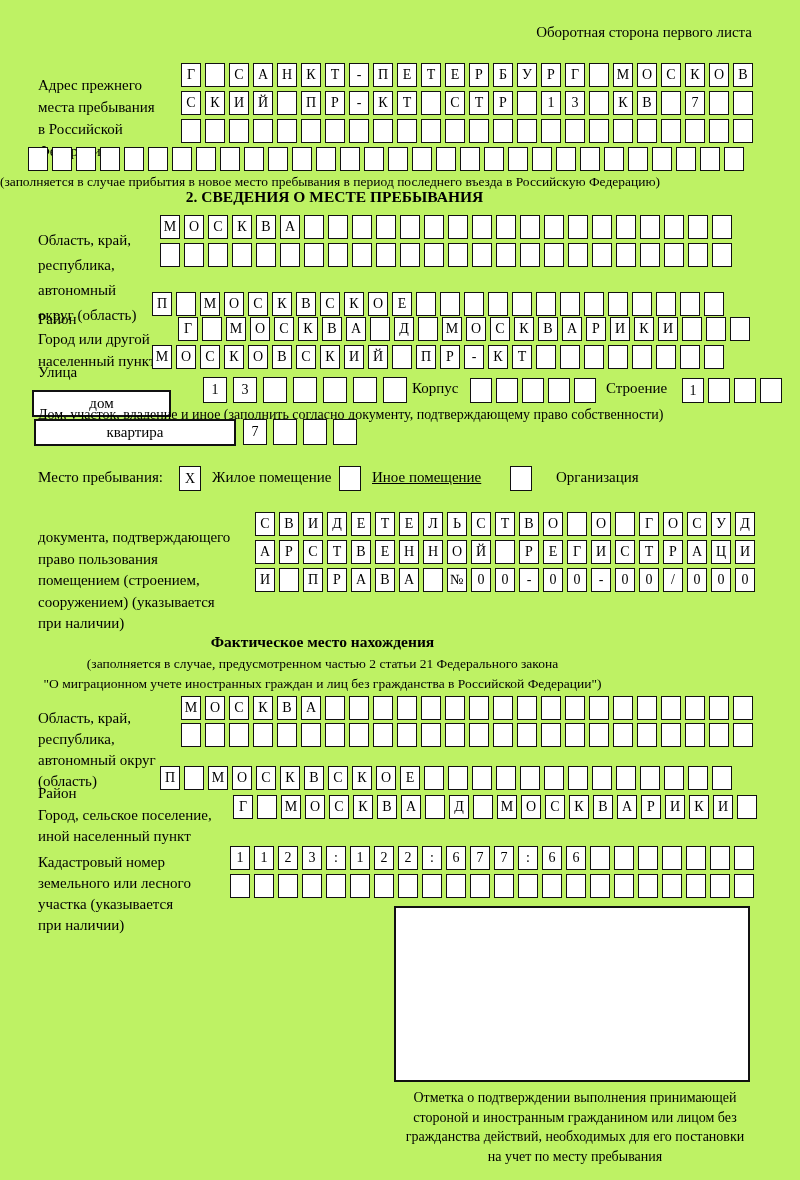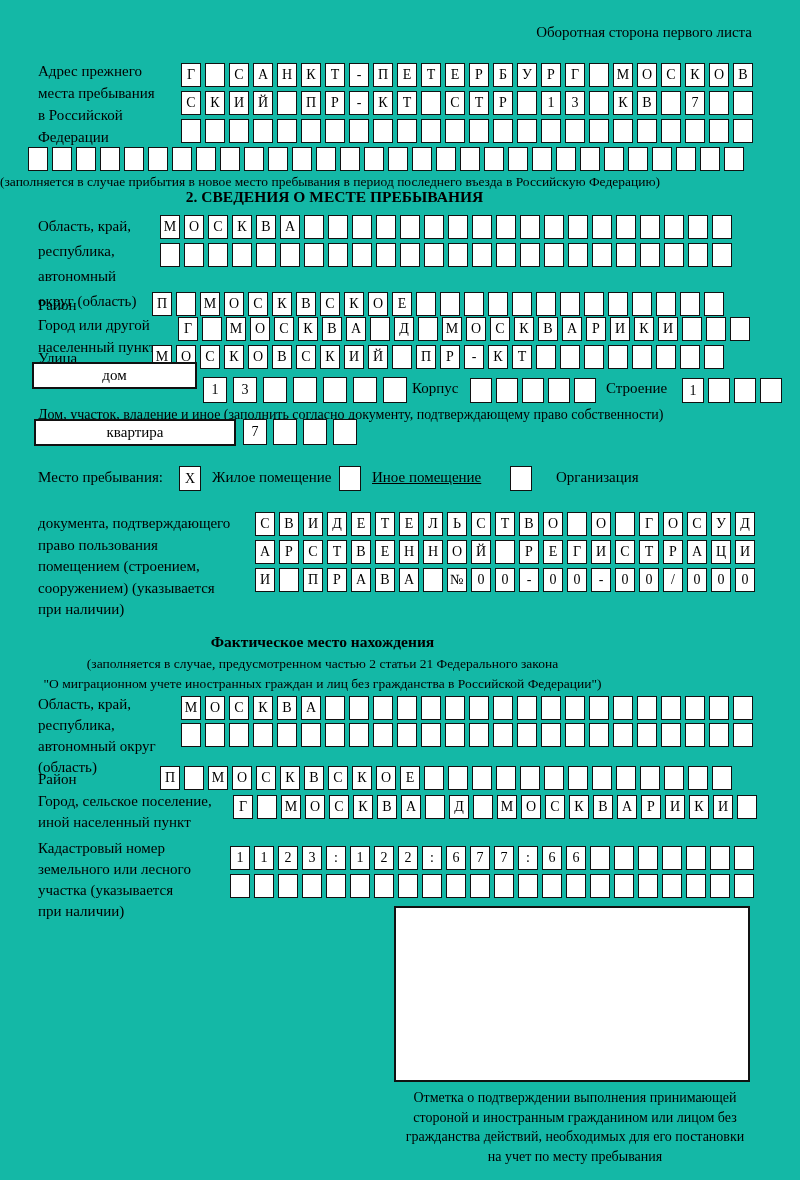--- a/index.html
+++ b/index.html
@@ -1,26 +1,26 @@
 <!DOCTYPE html>
 <html><head>
 <meta charset="utf-8">
 <style>
   * { box-sizing: border-box; margin: 0; padding: 0; }
   html,body { background:#fff; }
   .page {
     position: relative;
     width: 800px; height: 1180px;
-    background: #14b8a6;
+    background: #bef264;
     color: #000;
     font-family: "Liberation Serif", "DejaVu Serif", serif;
     overflow: hidden;
   }
   .abs { position:absolute; }
-  .lbl { position:absolute; font-size:15px; line-height:22px; }
+  .lbl { position:absolute; font-size:15px; line-height:22px;margin-top:14px; }
   .lbl div { white-space:nowrap; }
   .cap { position:absolute; font-size:13.5px; white-space:nowrap; }
   .center { left:0; width:645px; text-align:center; }
   .bold { font-weight:bold; }
   .cells { position:absolute; display:flex; gap:4px; }
   .cells .c {
     width:20px; height:24px;
     border:1.5px solid #111;
     display:flex; align-items:center; justify-content:center;
     font-size:14px; font-family:"Liberation Serif", serif;
@@ -310,21 +310,21 @@
       <span class="c"></span>
       <span class="c"></span>
       <span class="c"></span>
       <span class="c"></span>
       <span class="c"></span>
       <span class="c"></span>
       <span class="c"></span>
       <span class="c"></span>
     </div>
 
-  <div class="widebox" style="left:32px; top:362px; width:165px; height:27px;">дом</div>
+  <div class="widebox" style="left:32px; top:390px; width:139px; height:27px;">дом</div>
   <div class="cells big" style="left:203px; top:377px;">
       <span class="c">1</span>
       <span class="c">3</span>
       <span class="c"></span>
       <span class="c"></span>
       <span class="c"></span>
       <span class="c"></span>
       <span class="c"></span>
     </div>
   <div class="abs" style="left:412px; top:380px; font-size:15px;">Корпус</div>

